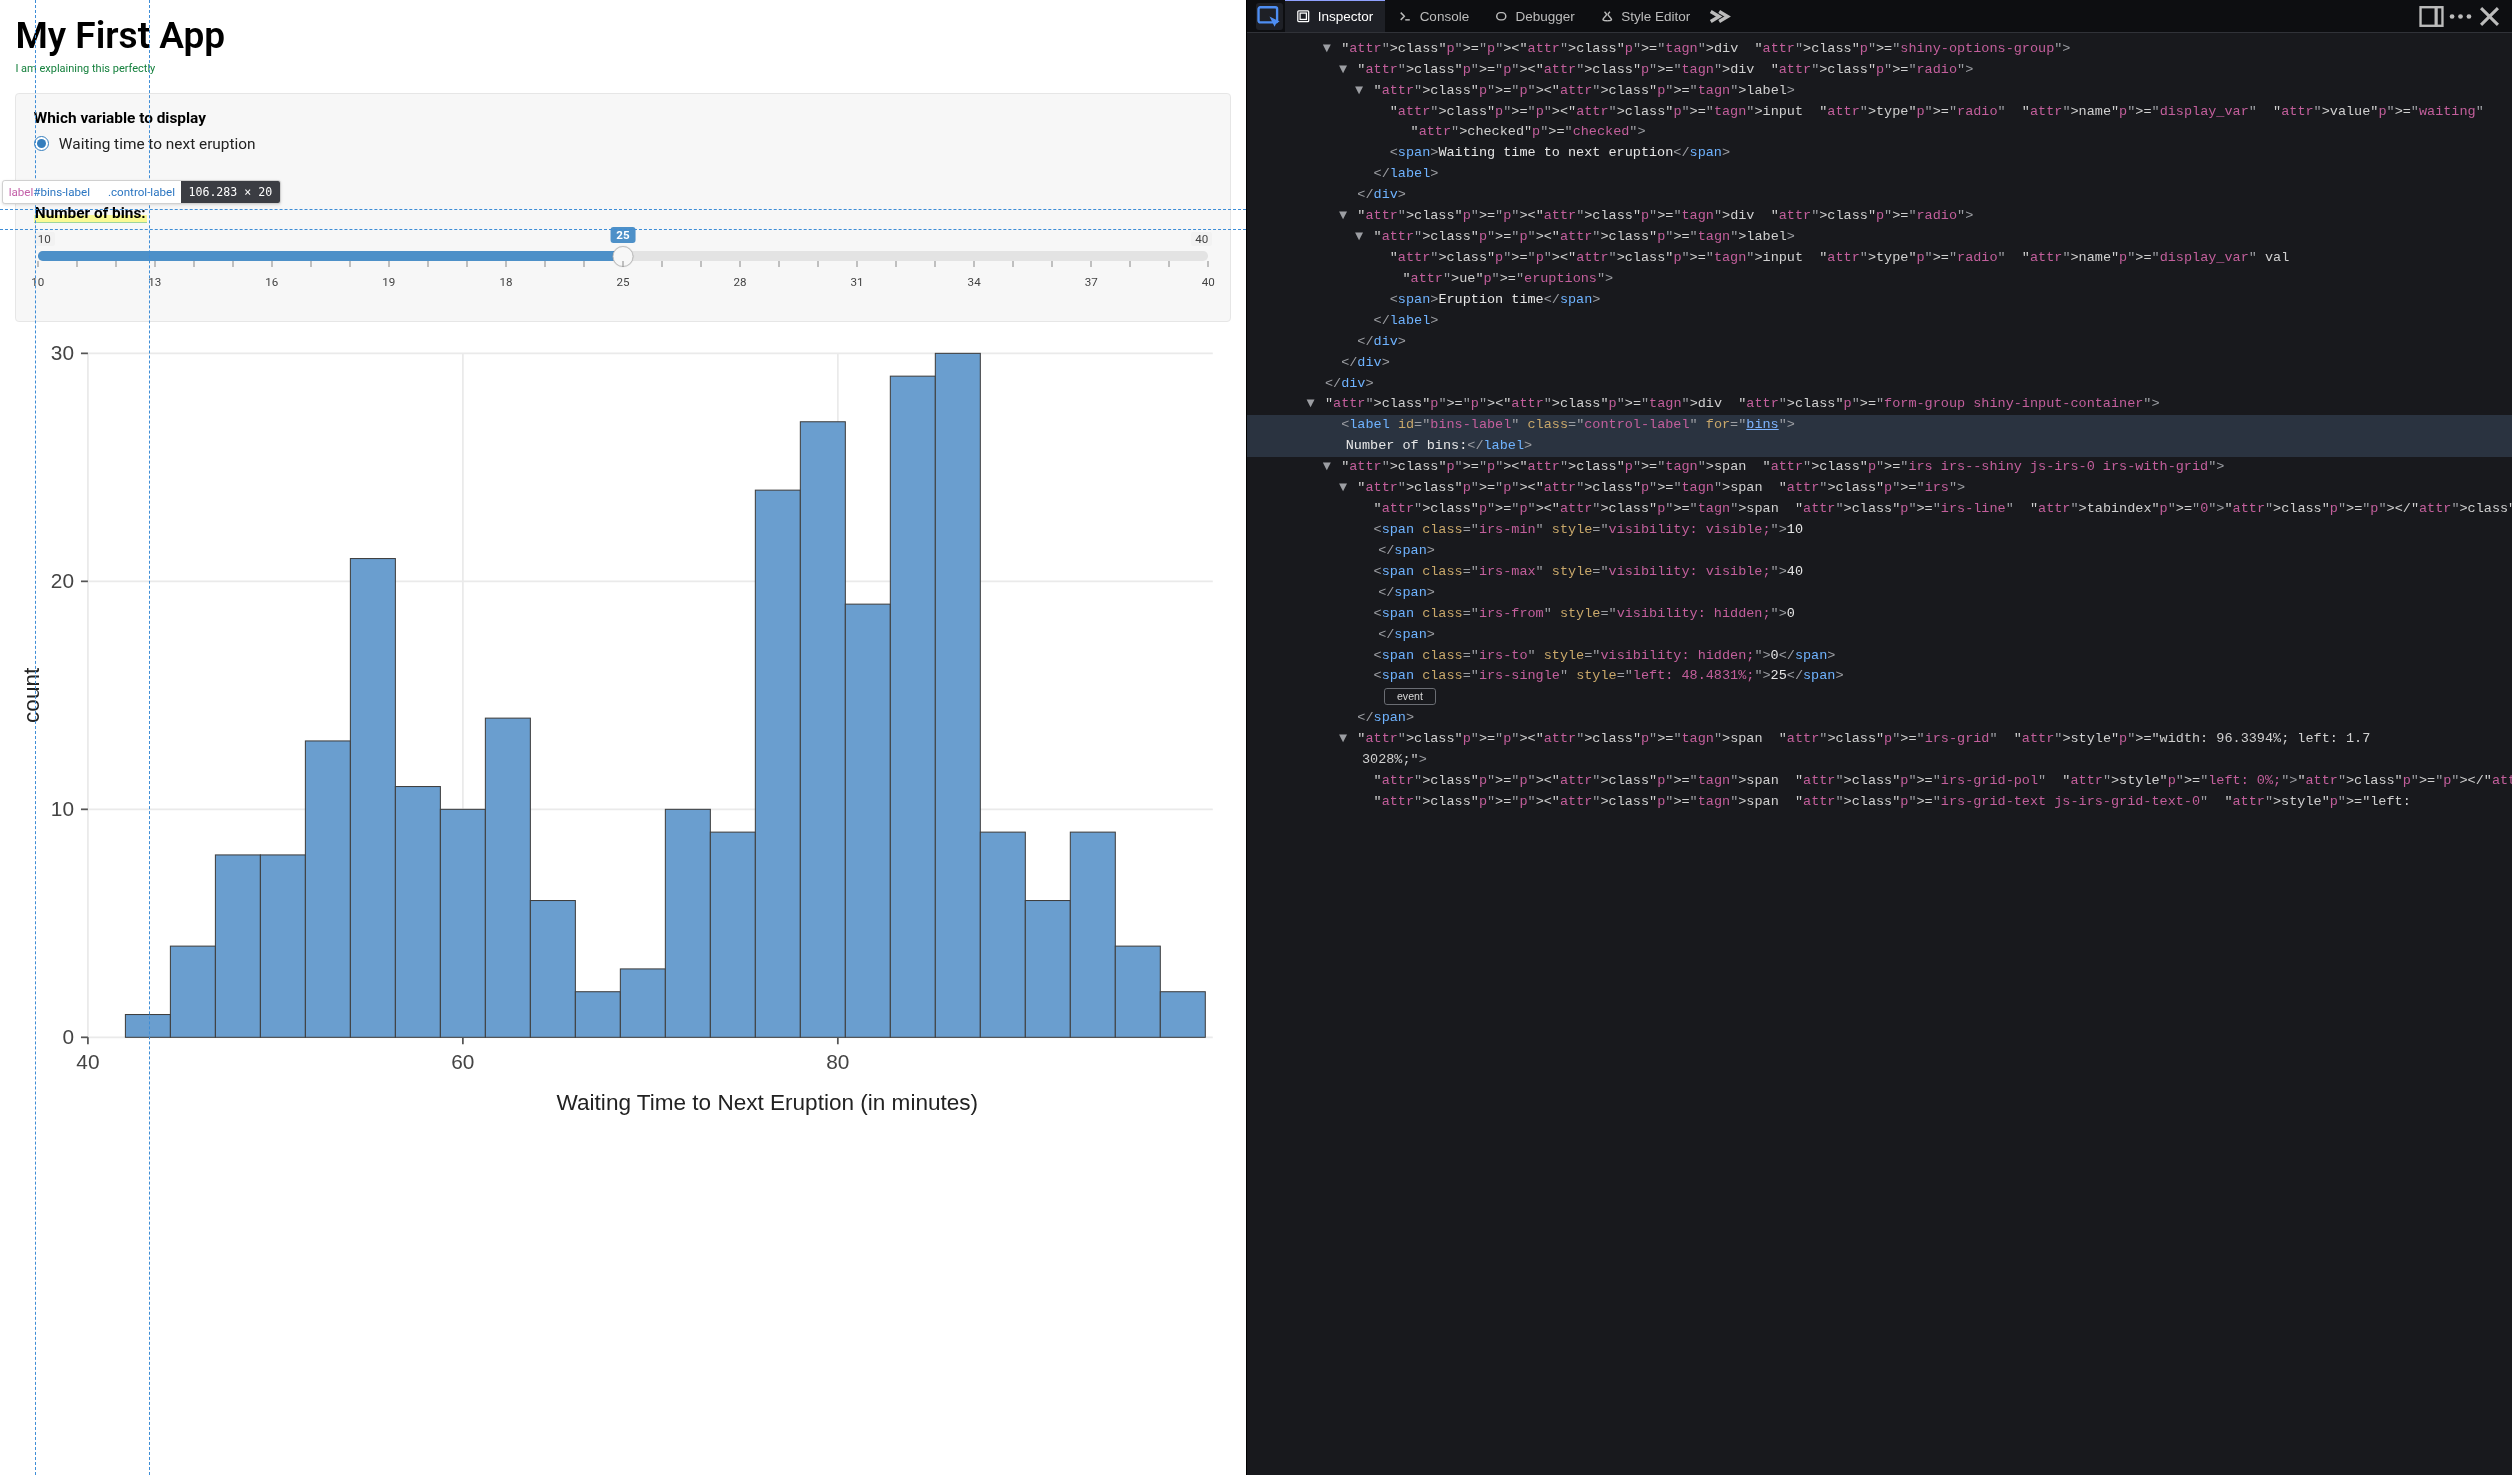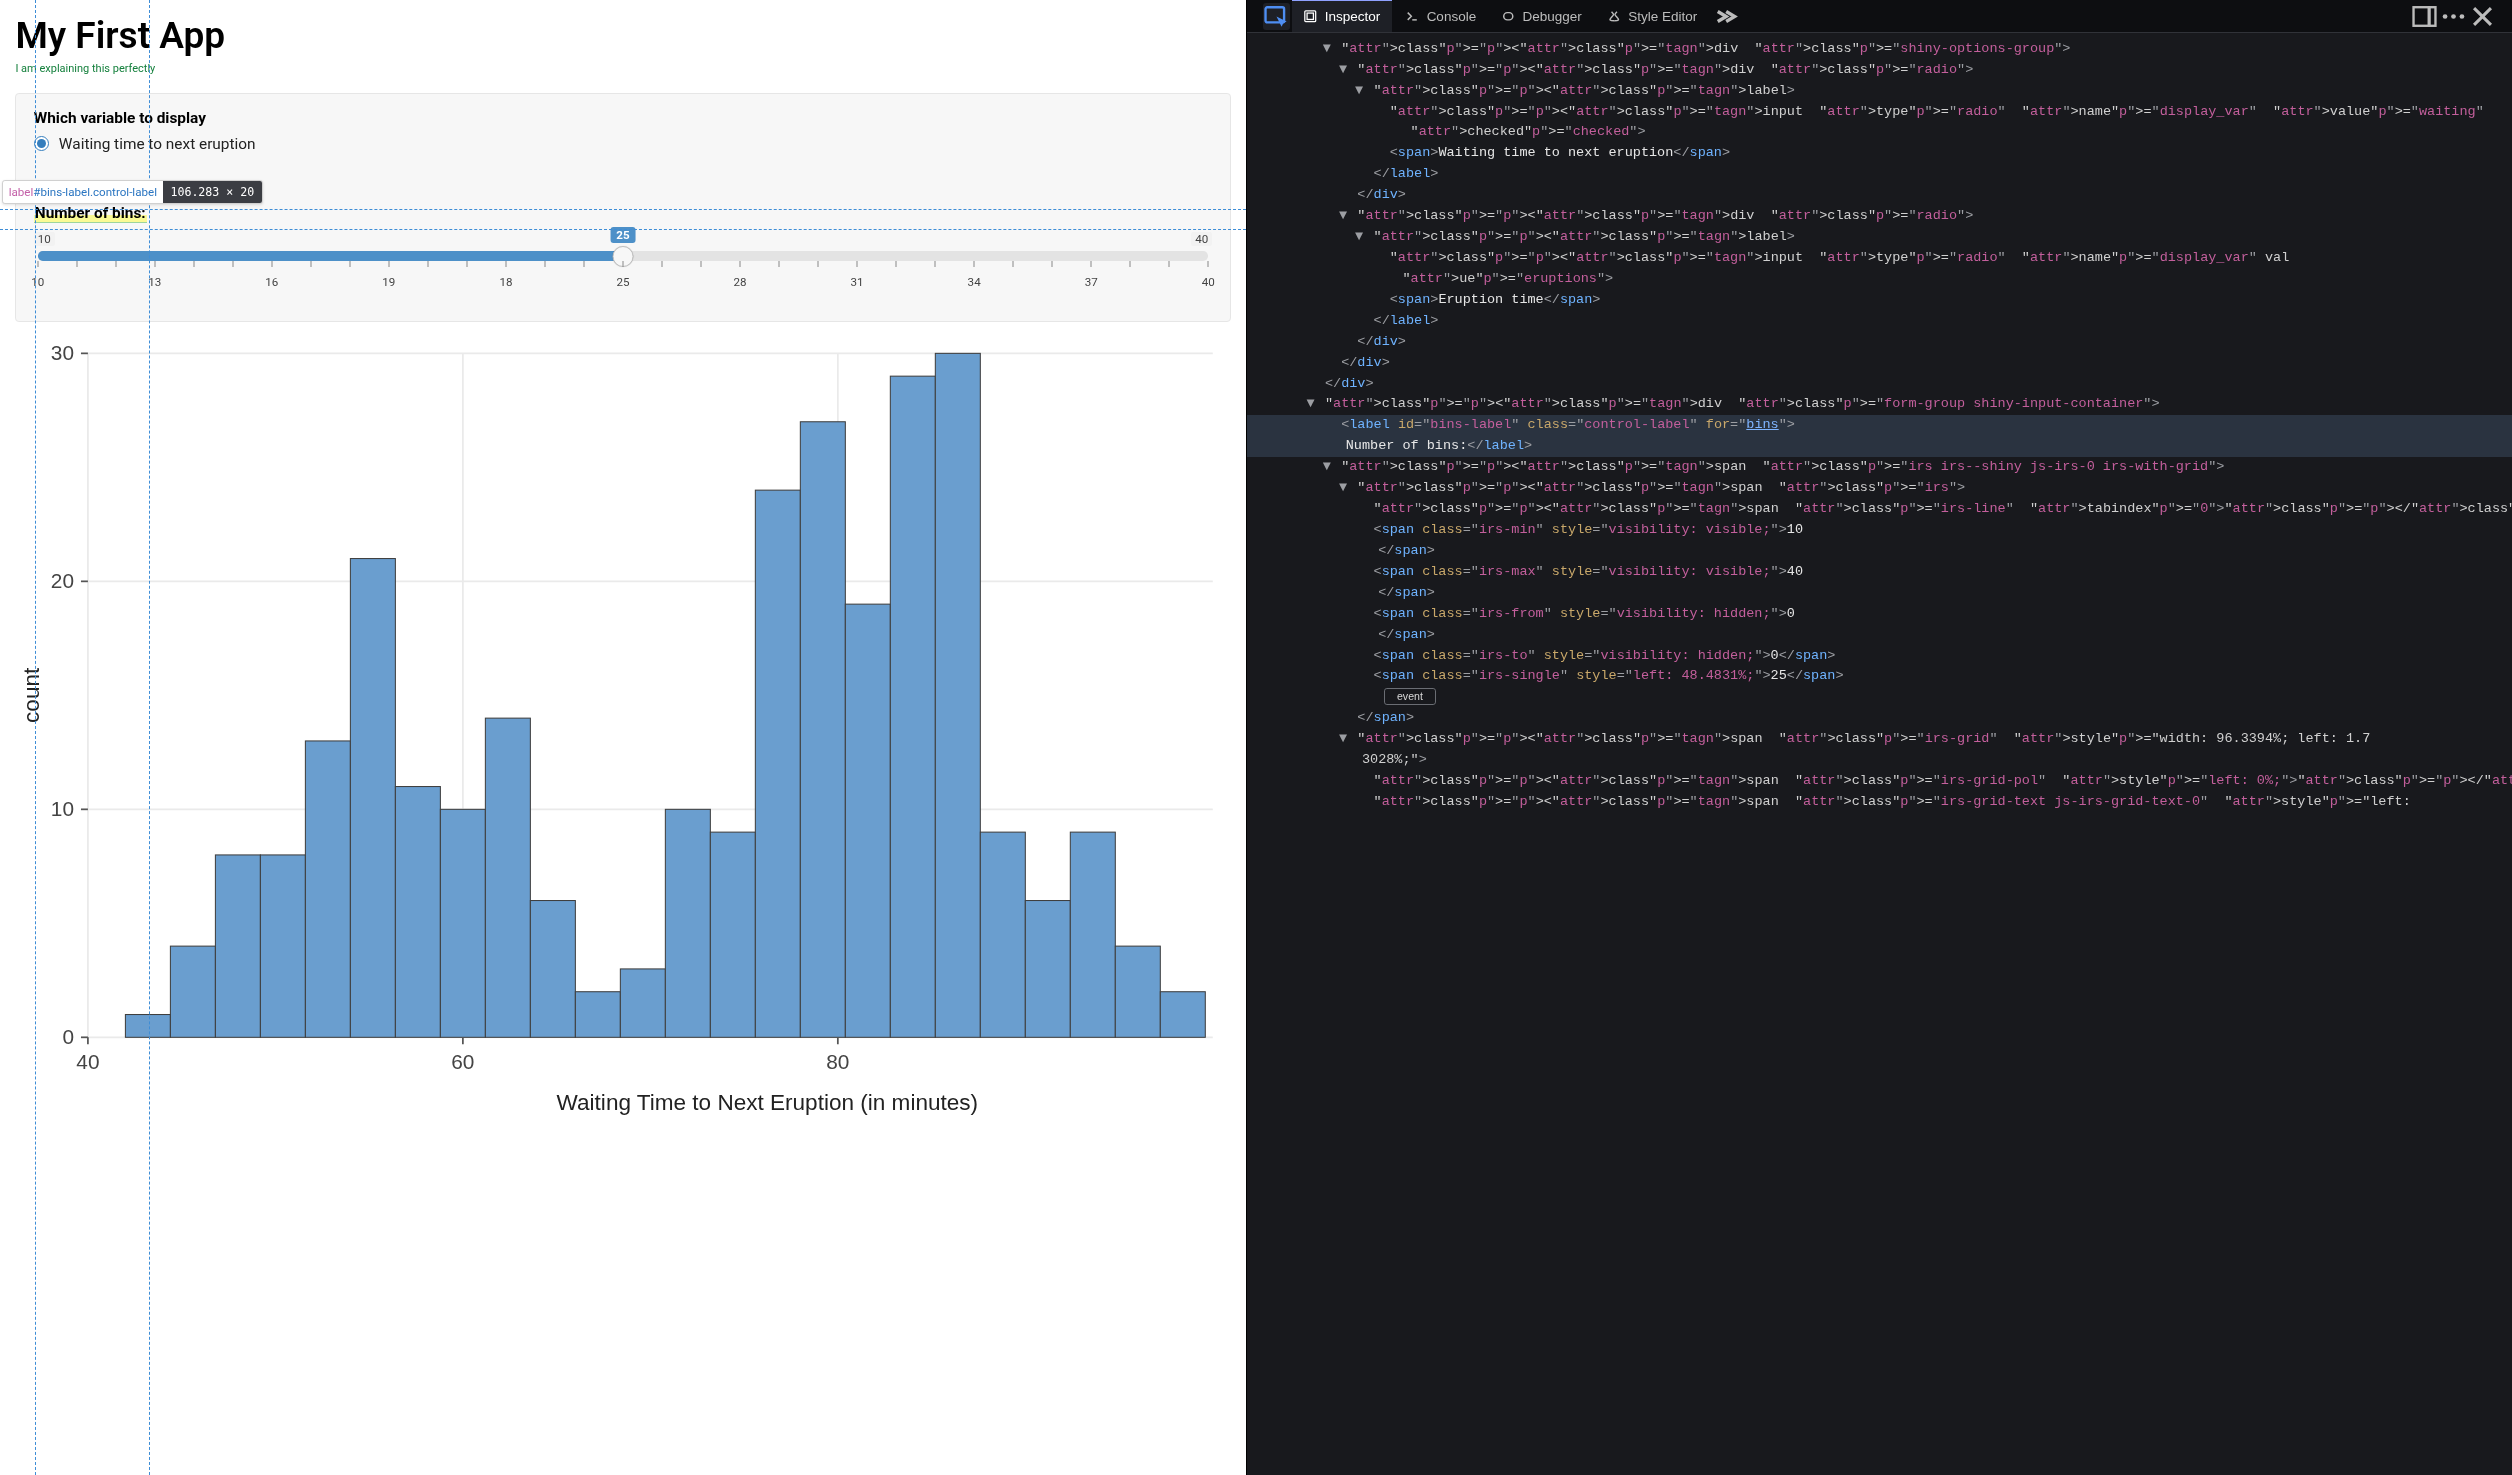--- a/index.html
+++ b/index.html
@@ -54,21 +54,21 @@
   box-shadow: 0 1px 2.9px rgba(0,0,0,0.12);
   display: flex;
   align-items: stretch;
   font-size: 11.6px;
   overflow: hidden;
   z-index: 50;
 }
 .inspect-tip .selector { padding: 3.9px 5.8px; display:flex; align-items:center;}
 .inspect-tip .tag { color: #c35fa8; }
 .inspect-tip .id  { color: #2a75c1; }
-.inspect-tip .cls { color: #2a75c1; }
+.inspect-tip .cls { color: #2a75c1; margin-left: 18px; }
 .inspect-tip .dims { background: #3b3d43; color: #fff; padding: 3.9px 7.7px; display:flex; align-items:center; font-family: Menlo, Consolas, monospace;}
 
 
 .guide { position: absolute; border-style: dashed; border-color: #3e8dd6; z-index: 40; }
 .guide.v { top:0; bottom:0; border-left-width:1.9px; border-right:0; border-top:0; border-bottom:0; width:0;}
 .guide.h { left:0; right:0; border-top-width:1.9px; border-left:0; border-right:0; border-bottom:0; height:0;}
 
 
 .slider-wrap { position: relative; height: 58px; }
 .slider-track { position: absolute; left: 3.9px; right: 3.9px; top: 21px; height: 9.7px; background: #e3e3e3; border-radius: 4.8px; }
@@ -93,21 +93,21 @@
   font-family: Menlo, Consolas, "Courier New", monospace;
   font-size: 13.5px;
   display: flex;
   flex-direction: column;
   border-left: 1px solid #000;
 }
 .dt-tabs {
   display: flex; align-items: center; height: 33px;
   background: #0d0e11;
   border-bottom: 1px solid #303238;
-  padding: 0 16px;
+  padding: 0 9px;
   gap: 1.9px;
 }
 .dt-tabbtn {
   display: flex; align-items: center; gap: 6.8px;
   padding: 0 11.6px; height: 100%; color: #bcbcbc;
   font-family: -apple-system, sans-serif; font-size: 13.5px;
 }
 .dt-tabbtn.active { background: #1e2026; color: #fff; border-top: 1.9px solid #8fa1ff; margin-top:-1px;}
 .dt-tabbtn svg { width: 14.5px; height: 14.5px; }
 .dt-tabs .spacer { flex: 1; }

